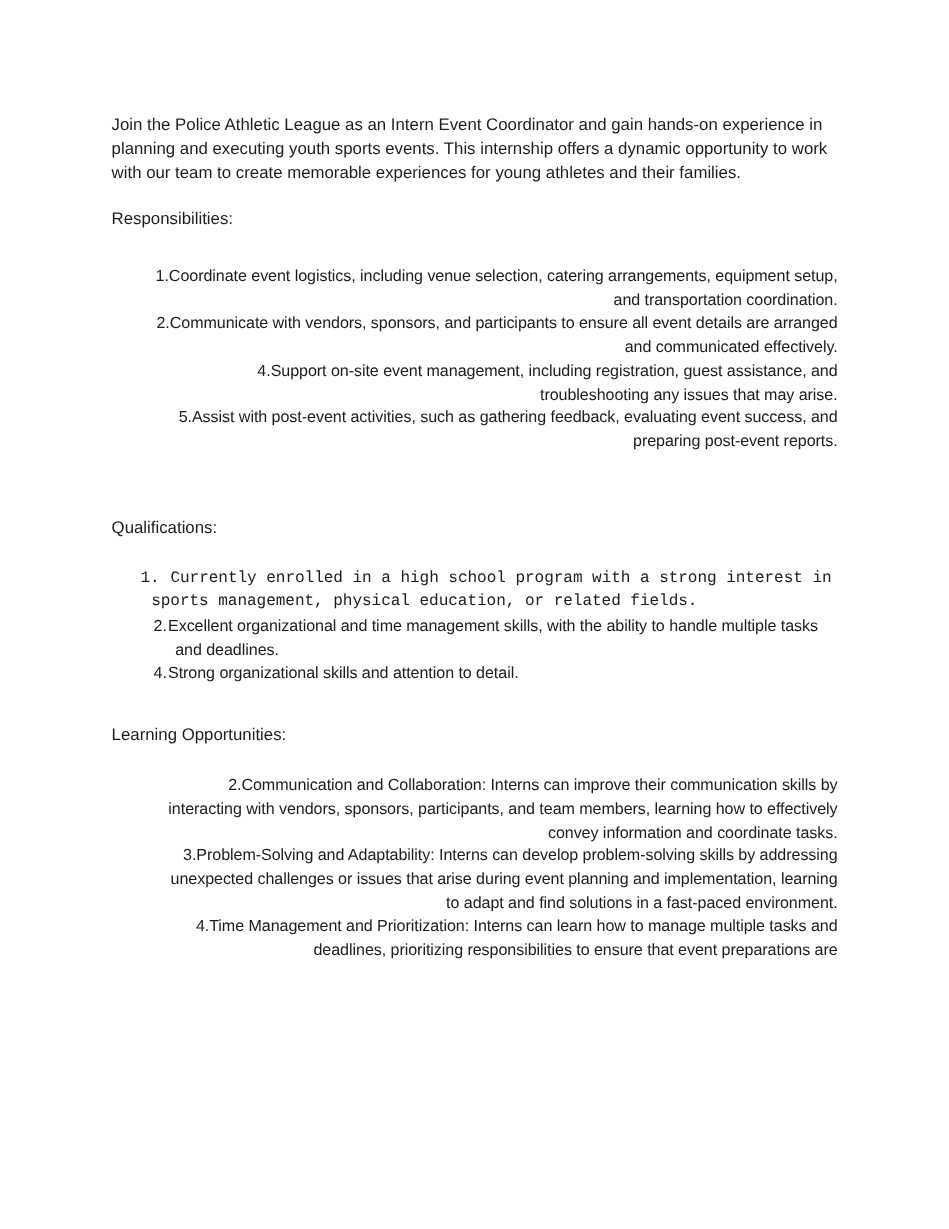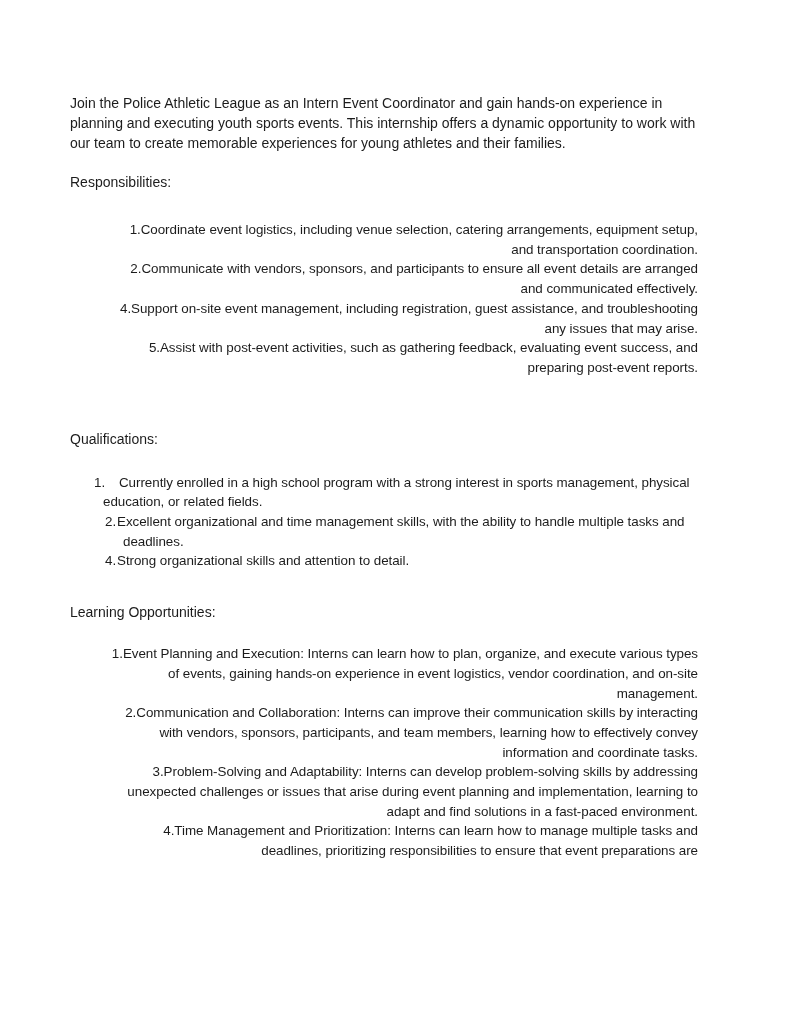--- a/index.html
+++ b/index.html
@@ -2,21 +2,21 @@
 <html><head>
 <meta charset="utf-8">
 <style>
   html, body { margin: 0; padding: 0; background: #ffffff; }
   .page {
     position: relative;
     width: 791px;
     height: 980px;
     box-sizing: border-box;
     background: #ffffff;
-    padding: 93px 93px 0 70px;
+    padding: 93px 93px 0 93px;
     color: #1c1c1c;
     overflow: hidden;
   }
   .intro {
     font-family: "Liberation Sans", sans-serif;
     font-size: 14px;
     line-height: 20px;
     margin: 0 0 19px 0;
   }
   .heading {
@@ -38,21 +38,21 @@
     font-family: "Liberation Sans", sans-serif;
     font-size: 13.4px;
     line-height: 19.7px;
     letter-spacing: -0.05px;
   }
   
   .li.std { padding-left: 47px; text-indent: -23px; text-align: right; }
   .li.std .num { display: inline-block; width: 23px; text-indent: 0; }
 
   
-  .li.q1 { padding-left: 33px; text-indent: -9px; }
+  .li.q1 { padding-left: 33px; text-indent: -9px; font-family: Liberation Mono, monospace; }
   .li.q1 .num { display: inline-block; width: 25px; text-indent: 0; }
 
   
   .li.qr { padding-left: 53px; text-indent: -18px; }
   .li.qr .num { display: inline-block; width: 12px; text-indent: 0; }
 </style>
 </head>
 <body>
 
 <div class="page">
@@ -74,20 +74,19 @@
     <div class="list">
       <div class="li q1"><span class="num">1.</span><span>Currently enrolled in a high school program with a strong interest in sports management, physical education, or related fields.</span></div>
       <div class="li qr"><span class="num">2.</span><span>Excellent organizational and time management skills, with the ability to handle multiple tasks and deadlines.</span></div>
       <div class="li qr"><span class="num">4.</span><span>Strong organizational skills and attention to detail.</span></div>
     </div>
   </section>
 
   <section class="sec-learning">
     <h2 class="heading">Learning Opportunities:</h2>
     <div class="list">
-      <div class="li std"><span class="num">1.</span><span>Event Planning and Execution: Interns can learn how to plan, organize, and execute various types of events, gaining hands-on experience in event logistics, vendor coordination, and on-site management.</span></div>
       <div class="li std"><span class="num">2.</span><span>Communication and Collaboration: Interns can improve their communication skills by interacting with vendors, sponsors, participants, and team members, learning how to effectively convey information and coordinate tasks.</span></div>
       <div class="li std"><span class="num">3.</span><span>Problem-Solving and Adaptability: Interns can develop problem-solving skills by addressing unexpected challenges or issues that arise during event planning and implementation, learning to adapt and find solutions in a fast-paced environment.</span></div>
       <div class="li std"><span class="num">4.</span><span>Time Management and Prioritization: Interns can learn how to manage multiple tasks and deadlines, prioritizing responsibilities to ensure that event preparations are</span></div>
     </div>
   </section>
 
 </div>
 
 </body></html>

